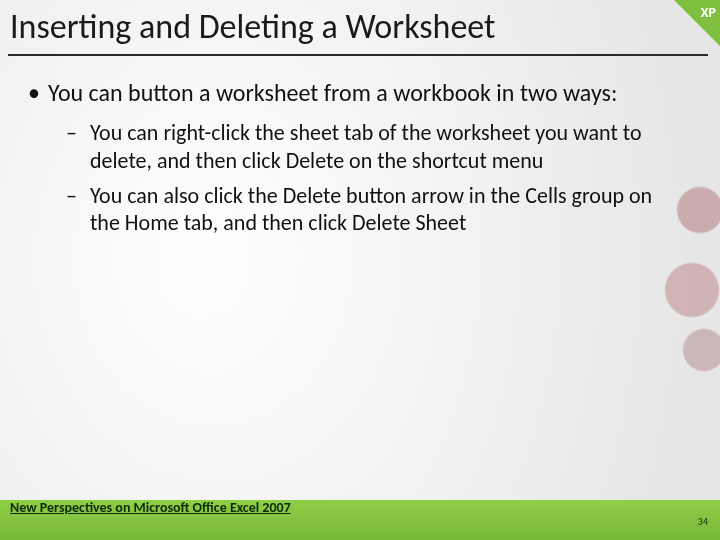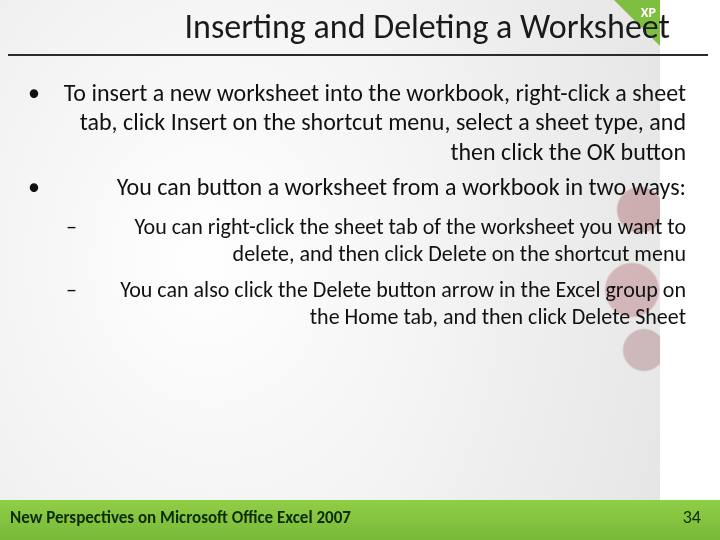--- a/index.html
+++ b/index.html
@@ -1,22 +1,21 @@
 <!DOCTYPE html>
 <html><head>
 <meta charset="utf-8">
 <style>
   * { margin: 0; padding: 0; box-sizing: border-box; }
   html, body { width: 720px; height: 540px; overflow: hidden; font-family: Calibri, "Segoe UI", Arial, sans-serif; }
   .slide {
     position: relative;
-    width: 660px;
+    width: 720px;
     height: 540px;
     background: #fafafa;
-    text-align: right;
   }
   
   .bg-wash {
     position: absolute; inset: 0;
     background:
       radial-gradient(ellipse 500px 600px at 200px 260px, rgba(255,255,255,0.95), rgba(240,240,240,0.9) 60%, rgba(230,230,230,0.9)),
       linear-gradient(90deg, #e8e8e4 0%, #f6f6f4 30%, #ffffff 55%, #f0efed 80%, #e6e4e1 100%);
   }
   
   .side-accent {
@@ -91,58 +90,56 @@
     font-size: 22px;
   }
   .footer-bar {
     position: absolute;
     left: 0; bottom: 0;
     width: 720px; height: 40px;
     background: linear-gradient(#8fcf46, #78b839);
   }
   .footer-text {
     position: absolute;
-    left: 10px; bottom: 12px;
-    font-size: 17px;
+    left: 10px; bottom: 24px;
+    font-size: 14px;
     color: #0e2b06;
     font-weight: 600;
+    text-decoration: underline;
   }
   .page-num {
     position: absolute;
-    right: 19px; bottom: 12px;
-    font-size: 18px;
+    right: 12px; bottom: 12px;
+    font-size: 10px;
     color: #0e2b06;
     font-weight: 400;
   }
 </style>
 </head>
 <body>
 
 <div class="slide">
   <div class="bg-wash"></div>
   <div class="side-accent"></div>
 
   <div class="corner-tab"></div>
 
   <div class="title">Inserting and Deleting a Worksheet</div>
   <div class="title-rule"></div>
 
   <div class="body">
     <ul class="lvl1">
       <li>
-        <span>To insert a new worksheet into the workbook, right-click a sheet tab, click Insert on the shortcut menu, select a sheet type, and then click the OK button</span>
-      </li>
-      <li>
         <span>You can button a worksheet from a workbook in two ways:</span>
         <ul class="lvl2">
           <li>
             <span>You can right-click the sheet tab of the worksheet you want to delete, and then click Delete on the shortcut menu</span>
           </li>
           <li>
-            <span>You can also click the Delete button arrow in the Excel group on the Home tab, and then click Delete Sheet</span>
+            <span>You can also click the Delete button arrow in the Cells group on the Home tab, and then click Delete Sheet</span>
           </li>
         </ul>
       </li>
     </ul>
   </div>
 
   <div class="footer-bar">
     <div class="footer-text">New Perspectives on Microsoft Office Excel 2007</div>
     <div class="page-num">34</div>
   </div>

